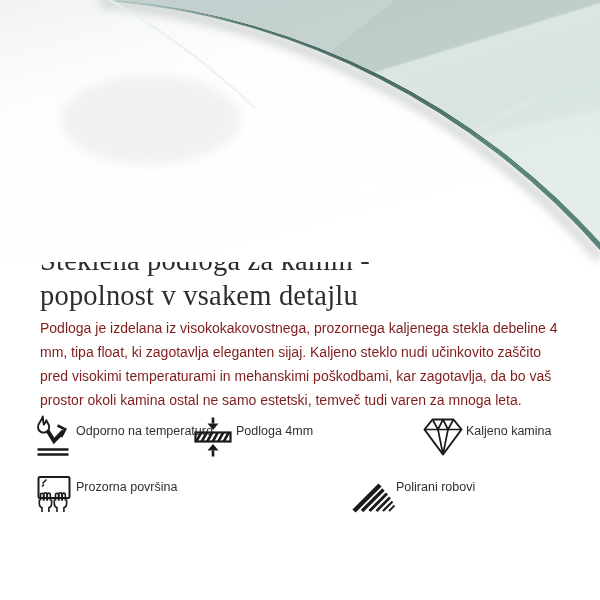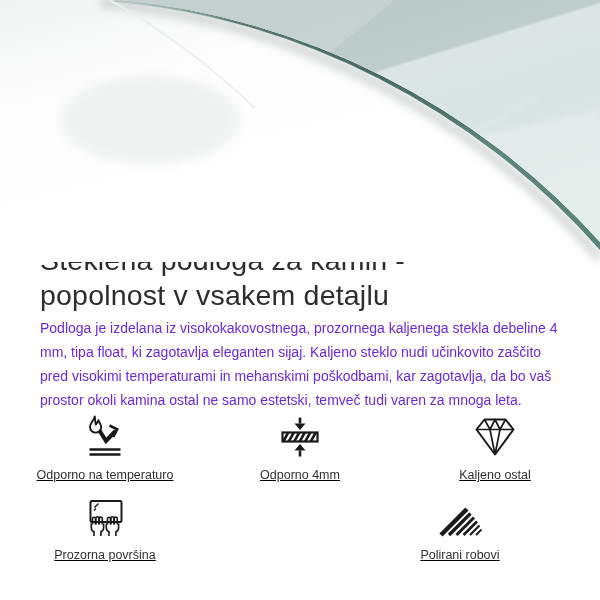--- a/index.html
+++ b/index.html
@@ -5,29 +5,29 @@
   html,body{margin:0;padding:0;background:#ffffff;}
   body{width:600px;height:600px;overflow:hidden;font-family:"Liberation Sans",sans-serif;}
   .page{width:600px;height:600px;background:#ffffff;position:relative;}
 
   
   .hero{position:relative;width:600px;height:236px;}
   .hero svg{position:absolute;top:0;left:0;overflow:visible;display:block;}
 
   
   .title{margin:7px 0 0 0;padding:0 40px;
-    font-family:Liberation Sans, sans-serif;font-weight:400;
+    font-family:Liberation Serif, serif;font-weight:400;
     font-size:28.5px;line-height:35px;color:#2d2d2d;letter-spacing:.2px;}
   .desc{margin:3px 40px 0 40px;max-width:524px;
-    font-size:14px;line-height:24px;color:#6d28d9;}
+    font-size:14px;line-height:24px;color:#7f1d1d;}
 
   
   .features{margin-top:4px;padding:0 30px;display:flex;flex-wrap:wrap;
     justify-content:space-between;}
-  .feat{display:flex;flex-direction:column;align-items:center;text-decoration:underline;}
+  .feat{display:flex;flex-direction:row;align-items:flex-start;}
   .feat:nth-child(3n+1){width:150px;}
   .feat:nth-child(3n+2){width:220px;}
   .feat:nth-child(3n){width:150px;}
   .feat:nth-child(n+4){margin-top:12px;}
   .ic{height:44px;display:flex;align-items:flex-end;justify-content:center;}
   .ic svg{display:block;}
   .lbl{margin-top:8px;font-size:12.5px;line-height:1.25;color:#303030;white-space:nowrap;}
 </style>
 </head>
 <body>
@@ -135,34 +135,34 @@
           <rect x="5.5" y="18.5" width="35" height="9" stroke-width="2.2"></rect>
           <g clip-path="url(#barClip)" stroke-width="2.6">
             <path d="M6,28 L11.5,18 M11.5,28 L17,18 M17,28 L22.5,18 M22.5,28 L28,18 M28,28 L33.5,18 M33.5,28 L39,18"></path>
           </g>
           <path d="M23,3.5 V9.5" stroke-width="2.6"></path>
           <polygon points="17.5,9.5 28.5,9.5 23,16" fill="#1a1a1a" stroke="none"></polygon>
           <path d="M23,42.5 V36.5" stroke-width="2.6"></path>
           <polygon points="17.5,36.5 28.5,36.5 23,30" fill="#1a1a1a" stroke="none"></polygon>
         </svg>
       </div>
-      <div class="lbl">Odporno 4mm</div>
+      <div class="lbl">Podloga 4mm</div>
     </div>
 
 
     <div class="feat">
       <div class="ic">
         <svg width="46" height="46" viewBox="0 0 46 46" fill="none" stroke="#1a1a1a">
           <path d="M4.5,15.5 L12.5,5.5 H33.5 L41.5,15.5 L23,40.5 Z" stroke-width="2" stroke-linejoin="round"></path>
           <path d="M4.5,15.5 H41.5" stroke-width="1.7"></path>
           <path d="M12.5,5.5 L18,15.5 L23,5.5 L28,15.5 L33.5,5.5" stroke-width="1.7" stroke-linejoin="round"></path>
           <path d="M18,15.5 L23,40.5 M28,15.5 L23,40.5" stroke-width="1.7"></path>
         </svg>
       </div>
-      <div class="lbl">Kaljeno ostal</div>
+      <div class="lbl">Kaljeno kamina</div>
     </div>
 
     <div class="feat">
       <div class="ic">
         <svg width="46" height="46" viewBox="0 0 46 46" fill="none" stroke="#1a1a1a">
           <rect x="8.5" y="7" width="31" height="21" rx="1.5" stroke-width="2"></rect>
           <path d="M12.5,13.5 L16.5,9.5 M12,16.5 L14,14.5" stroke-width="1.5"></path>
 
           <g stroke-width="1.6">
             <path d="M10.5,30.5 V24.8 a1.5,1.5 0 0 1 3,0 V30.5"></path>

